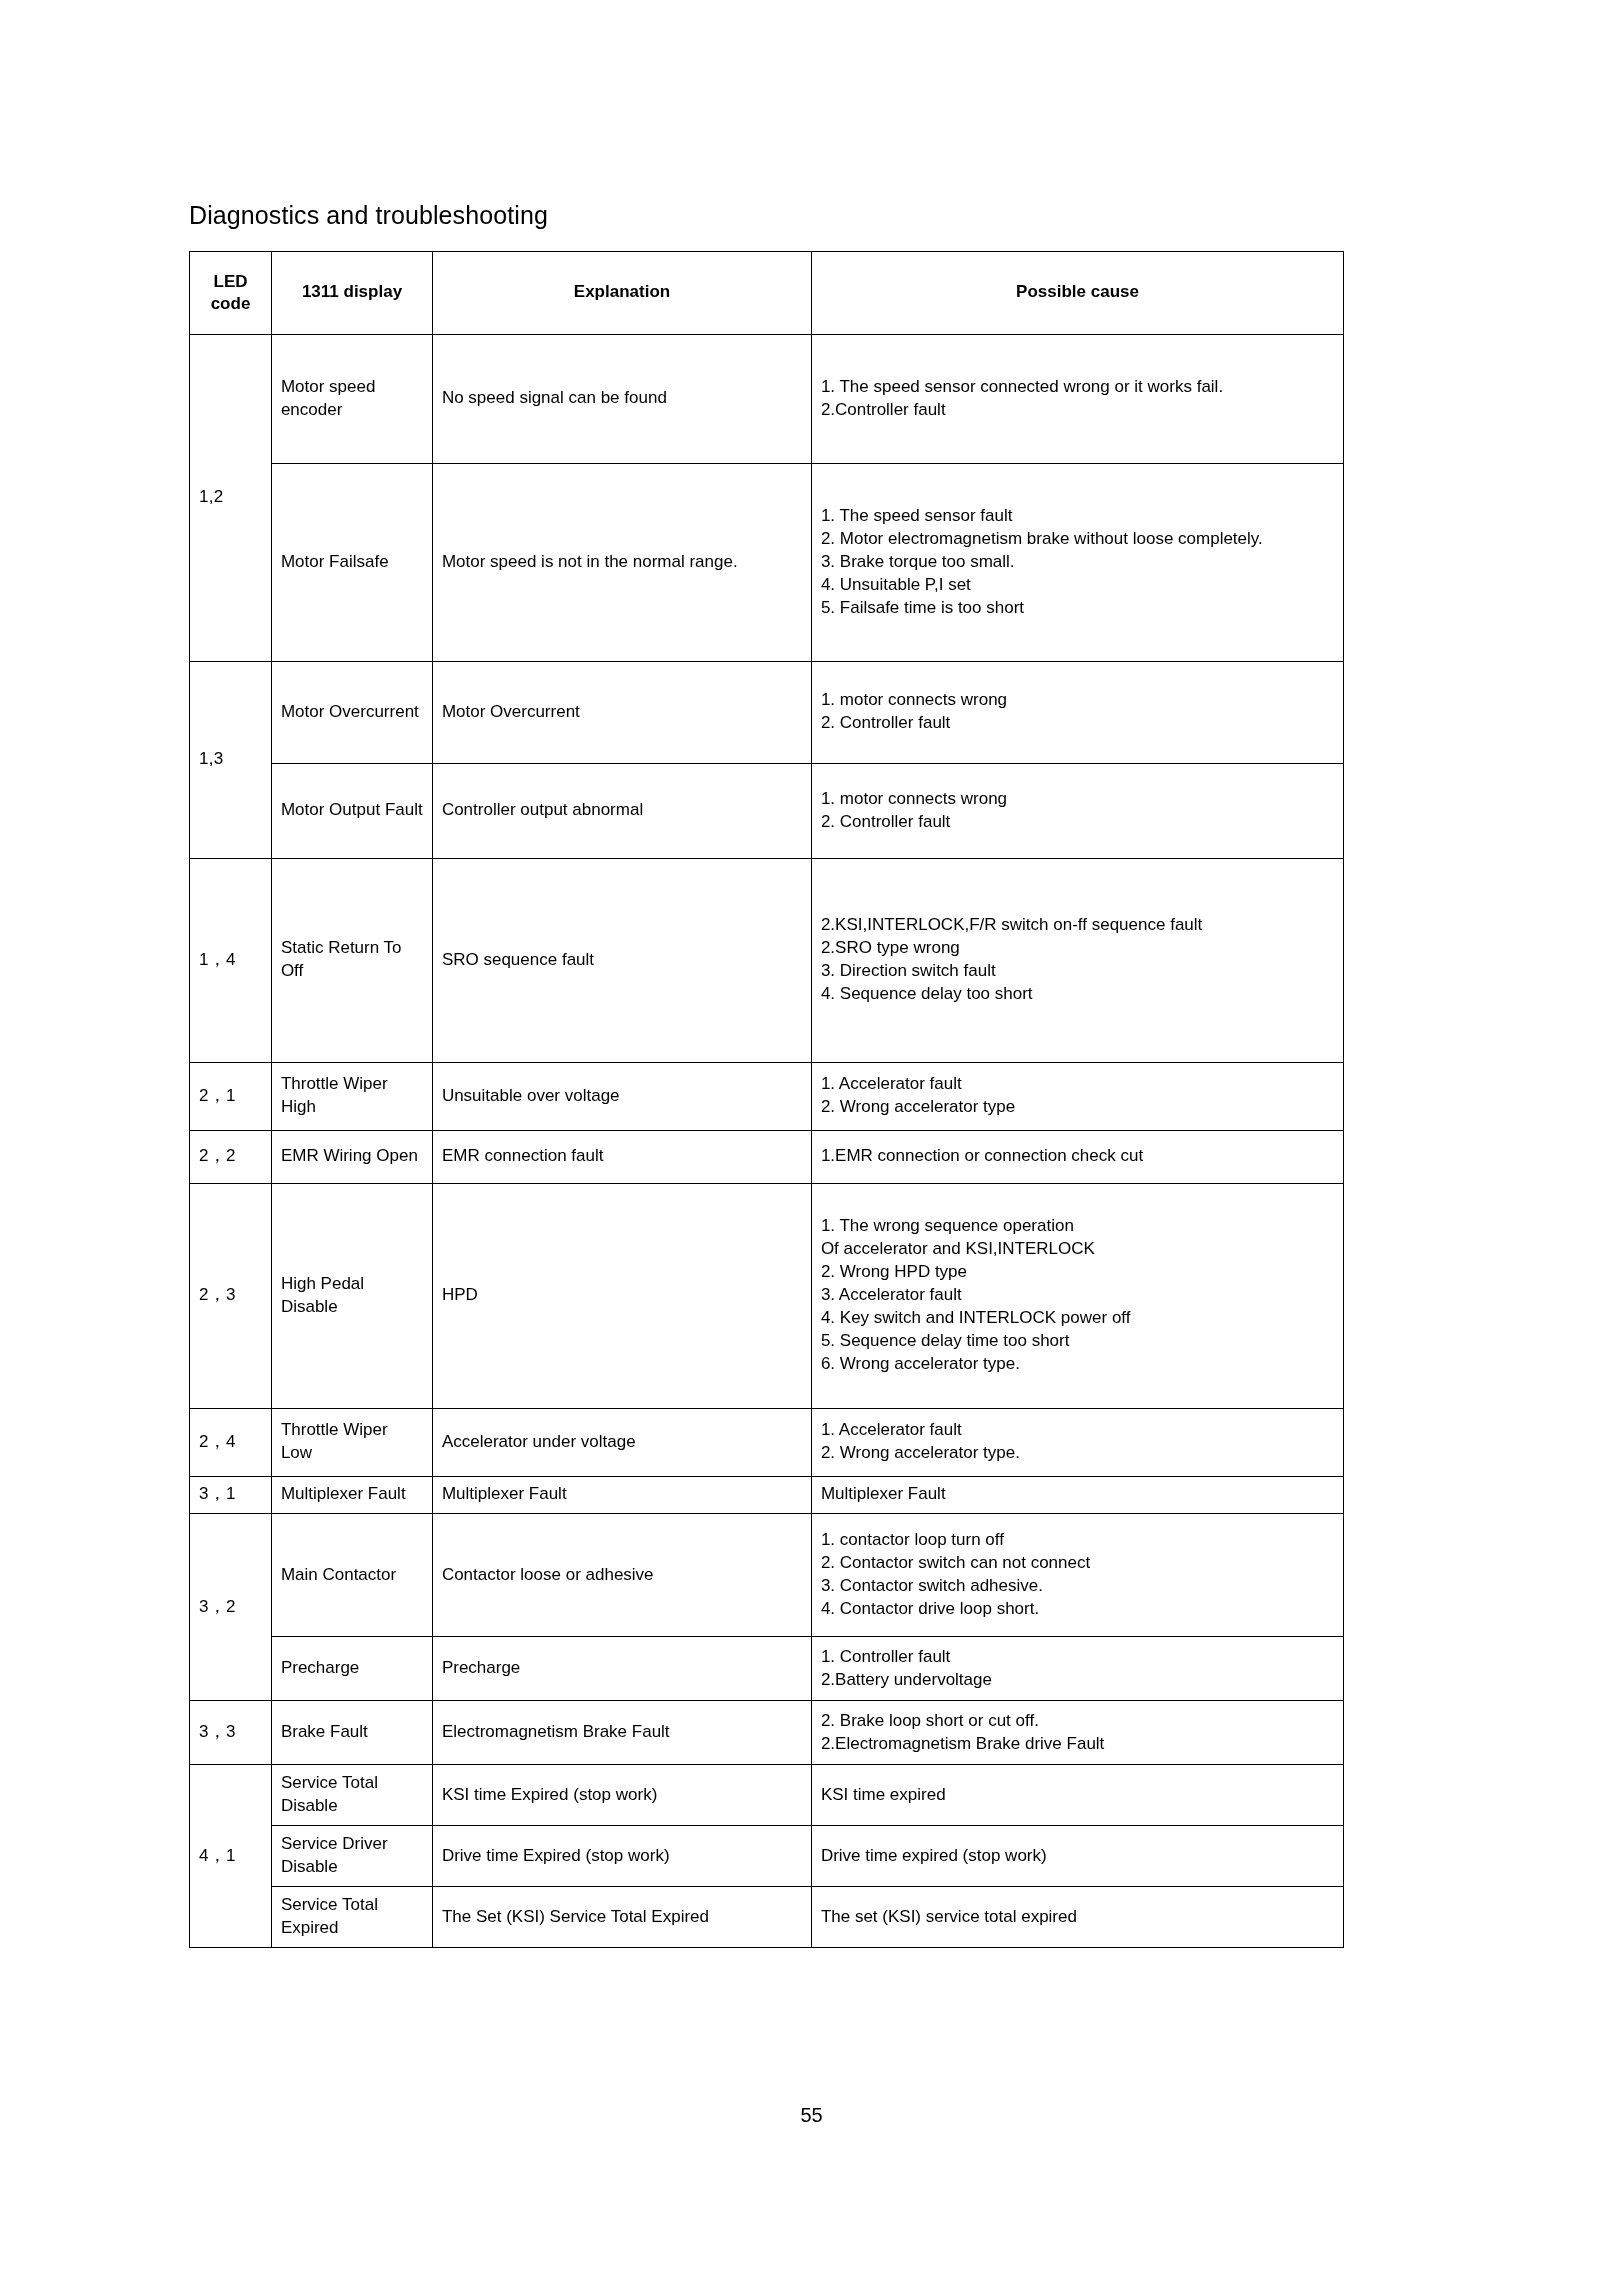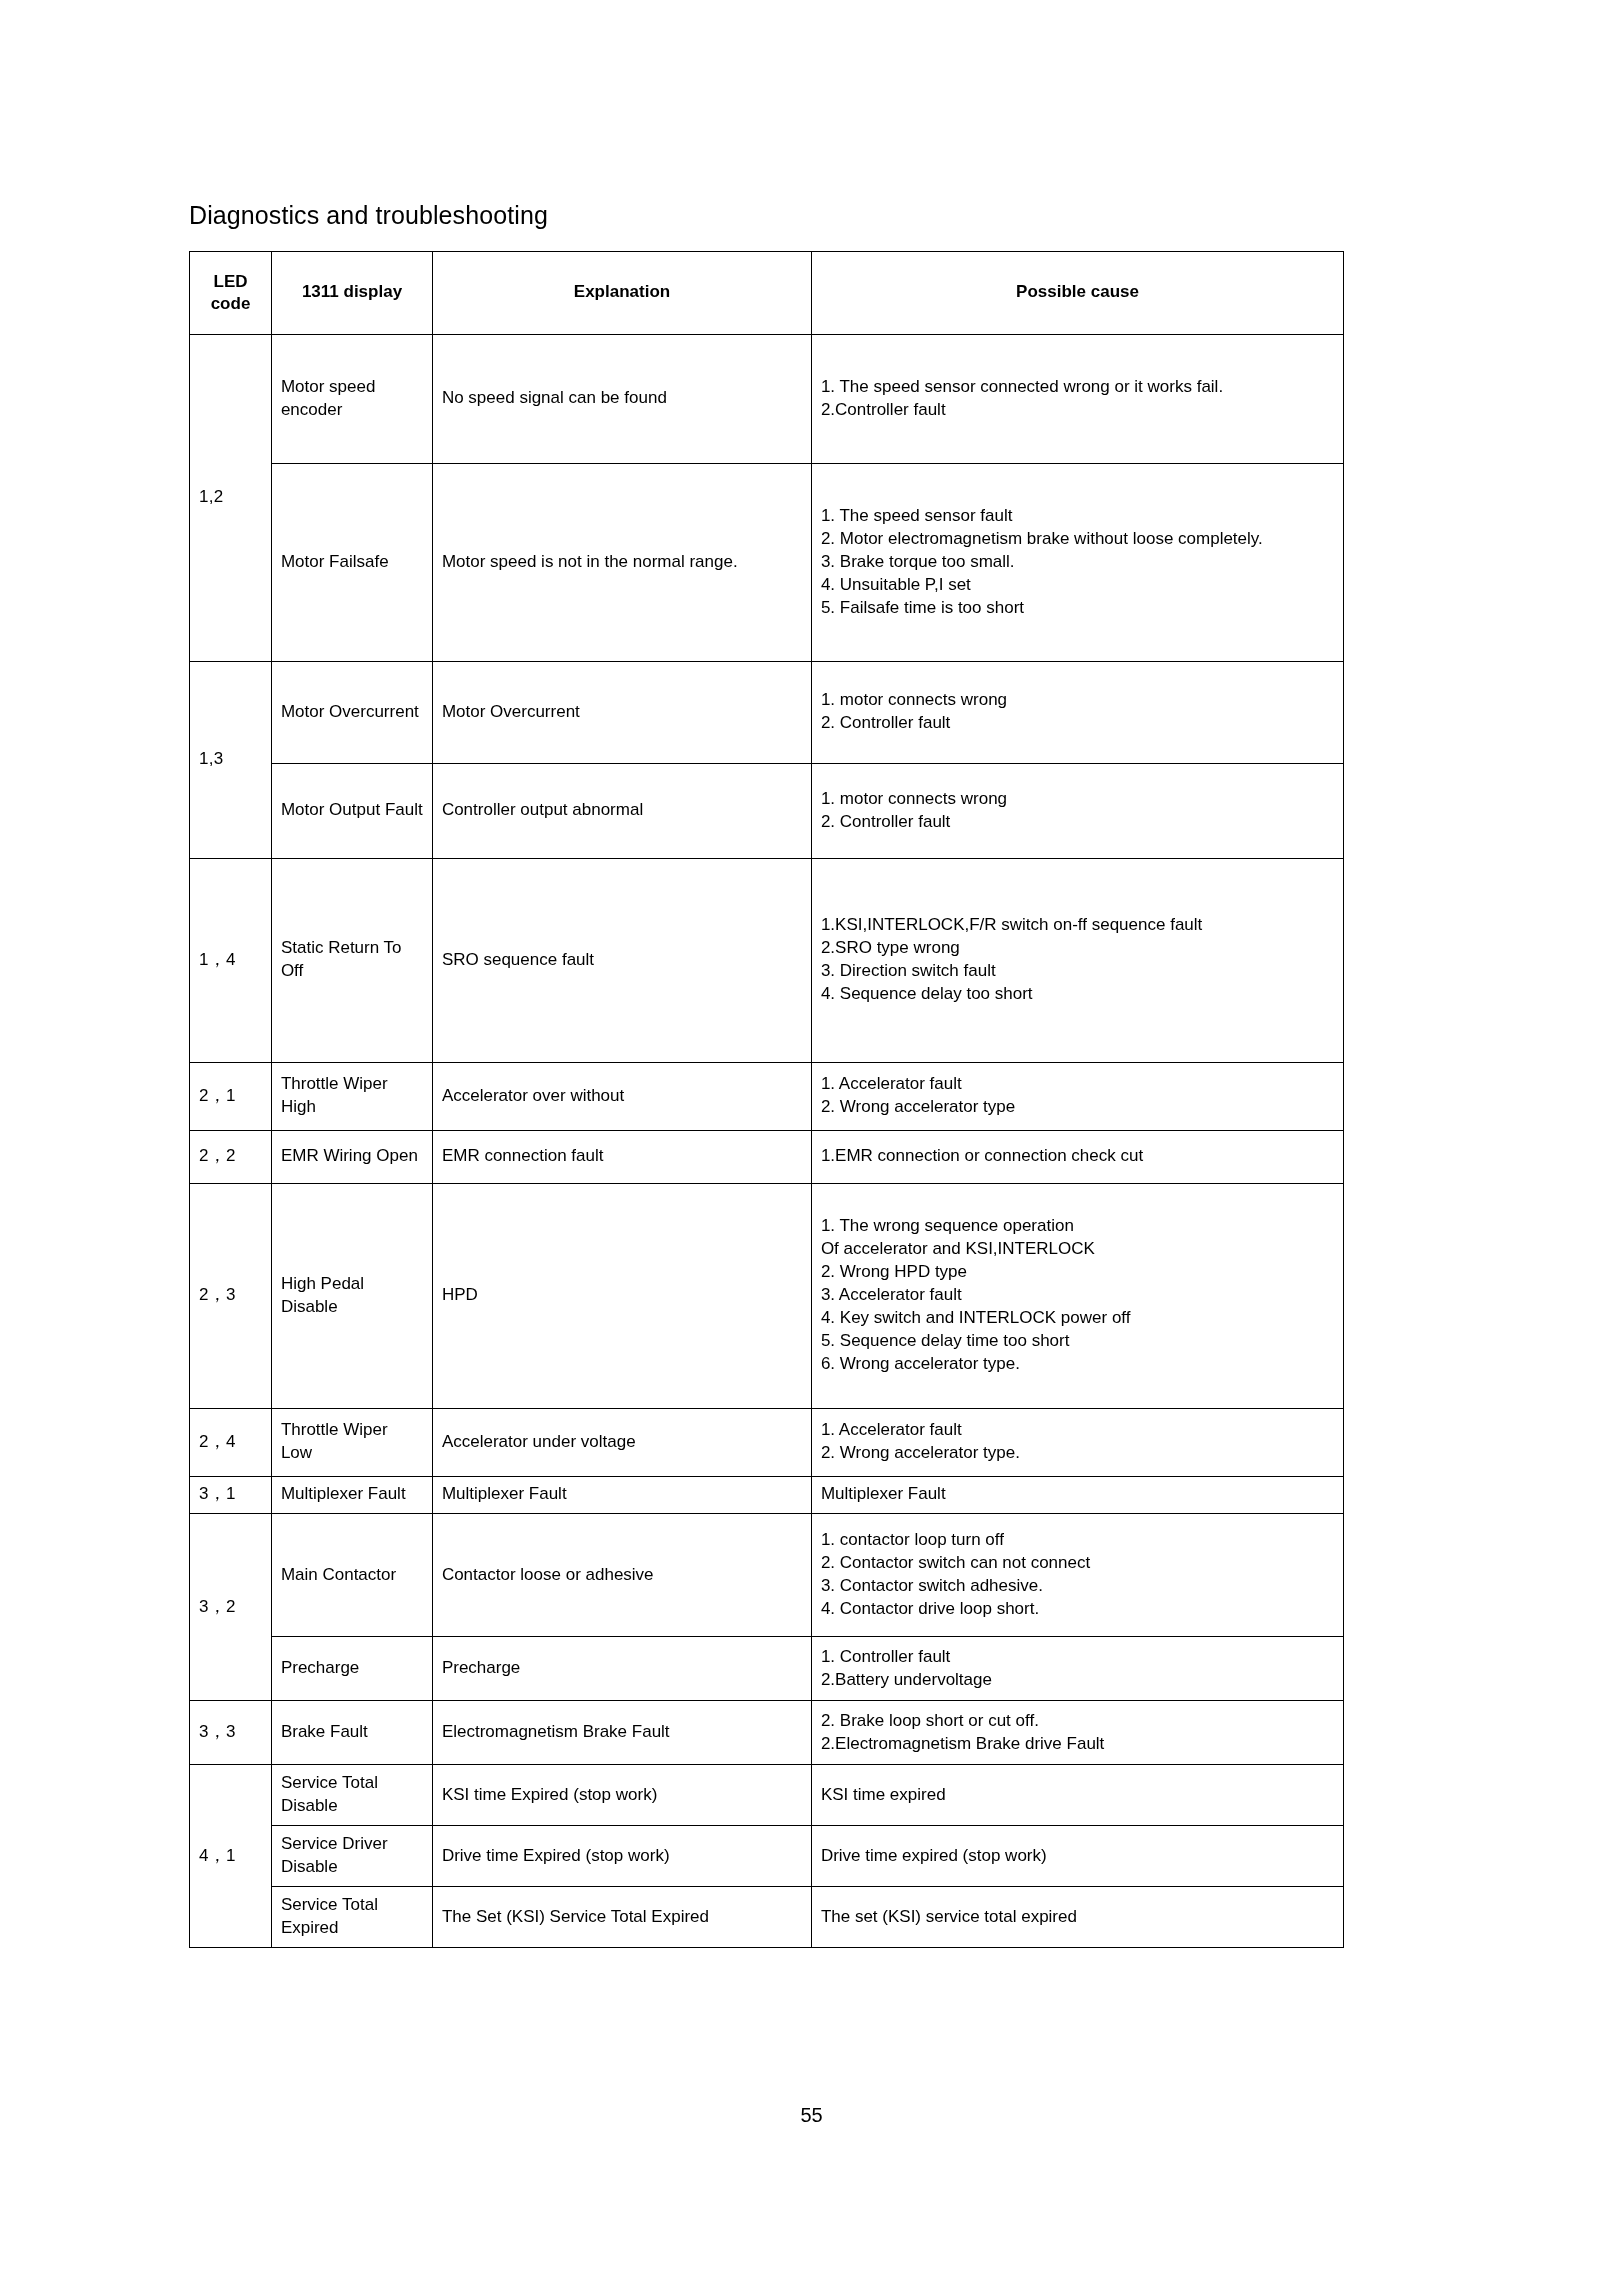--- a/index.html
+++ b/index.html
@@ -177,35 +177,35 @@
 
       <tr style="height:204px;">
         <td class="ledcell">1，4</td>
         <td class="mid">
           <span class="just"><span>Static</span> <span>Return</span> <span>To</span></span>
           <span class="lastline">Off</span>
         </td>
         <td class="mid">SRO sequence fault</td>
         <td class="mid">
           <span class="linelist">
-            <span class="justblock">1.KSI,INTERLOCK,F/R switch on-ff sequence fault</span>
+            <span class="justblock">2.KSI,INTERLOCK,F/R switch on-ff sequence fault</span>
             <span>2.SRO type wrong</span>
             <span>3. Direction switch fault</span>
             <span>4. Sequence delay too short</span>
           </span>
         </td>
       </tr>
 
       <tr style="height:68px;">
         <td class="ledcell">2，1</td>
         <td class="mid">
           <span class="just"><span>Throttle</span> <span>Wiper</span></span>
           <span class="lastline">High</span>
         </td>
-        <td class="mid">Accelerator over without</td>
+        <td class="mid">Unsuitable over voltage</td>
         <td class="mid">
           <span class="linelist">
             <span>1. Accelerator fault</span>
             <span>2. Wrong accelerator type</span>
           </span>
         </td>
       </tr>
 
       <tr style="height:53px;">
         <td class="ledcell">2，2</td>

